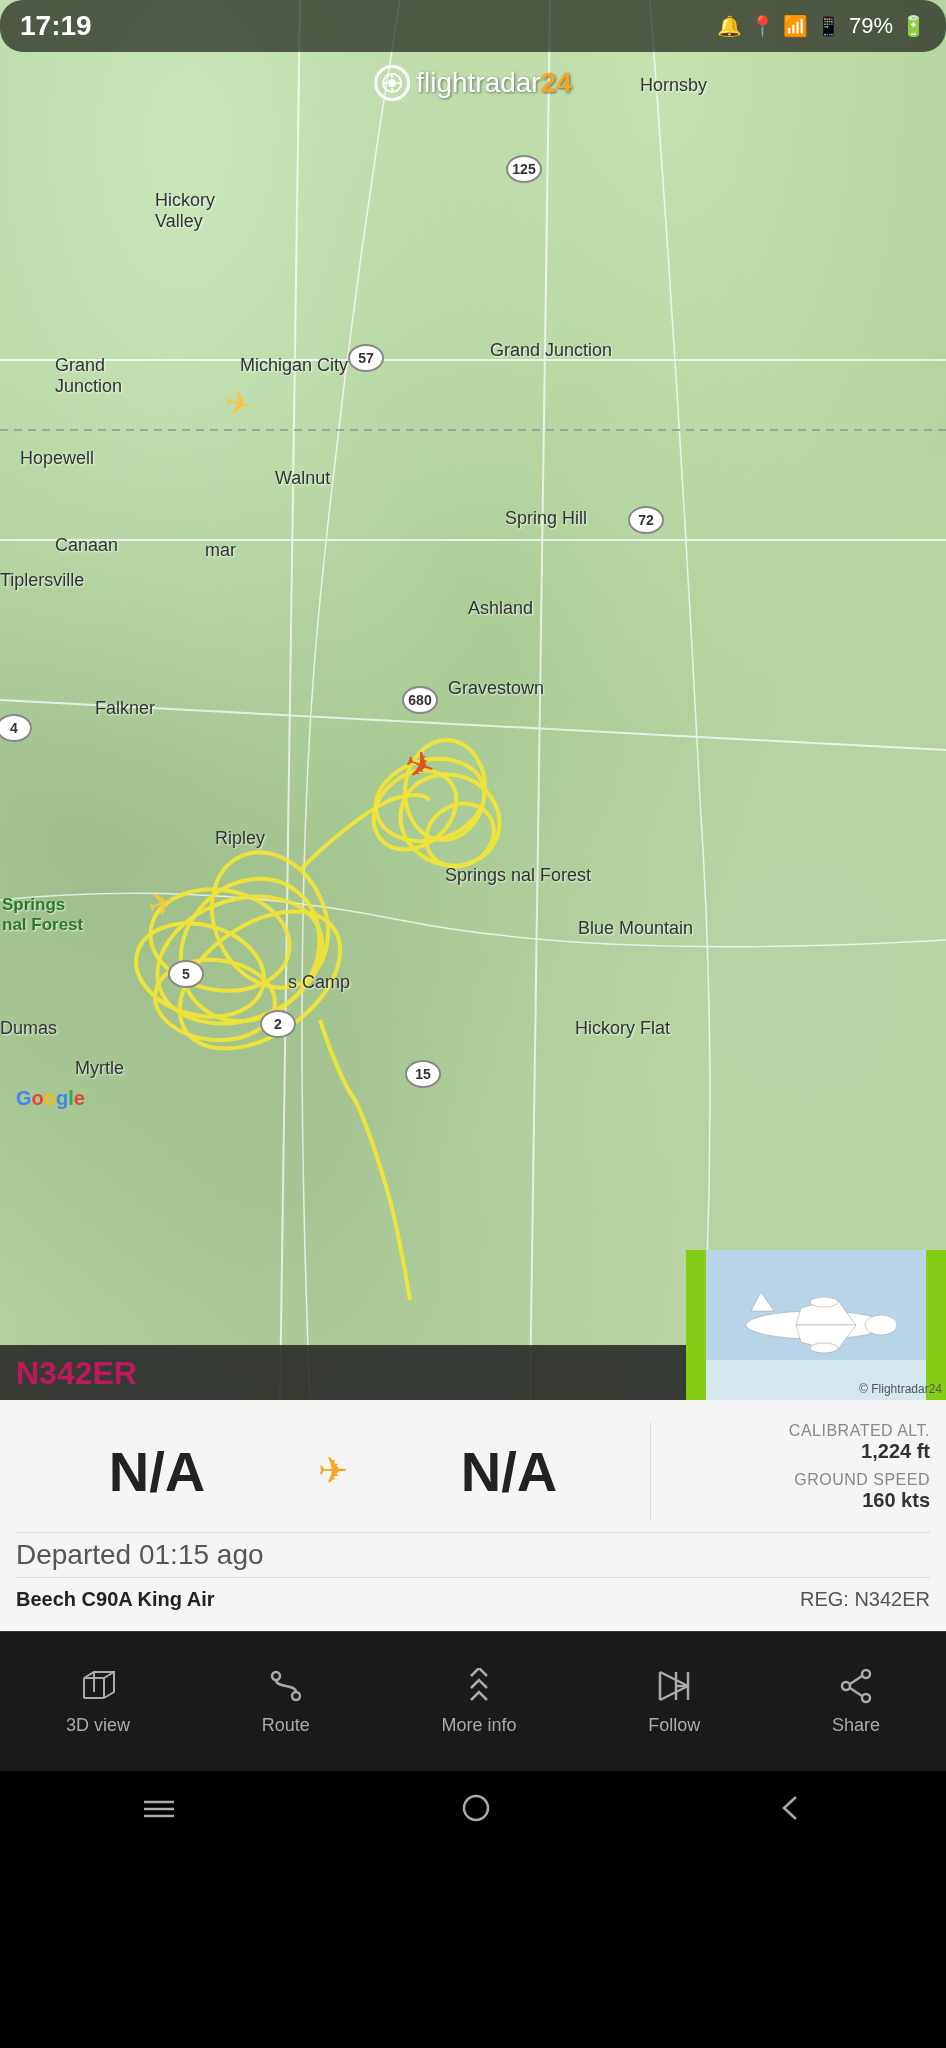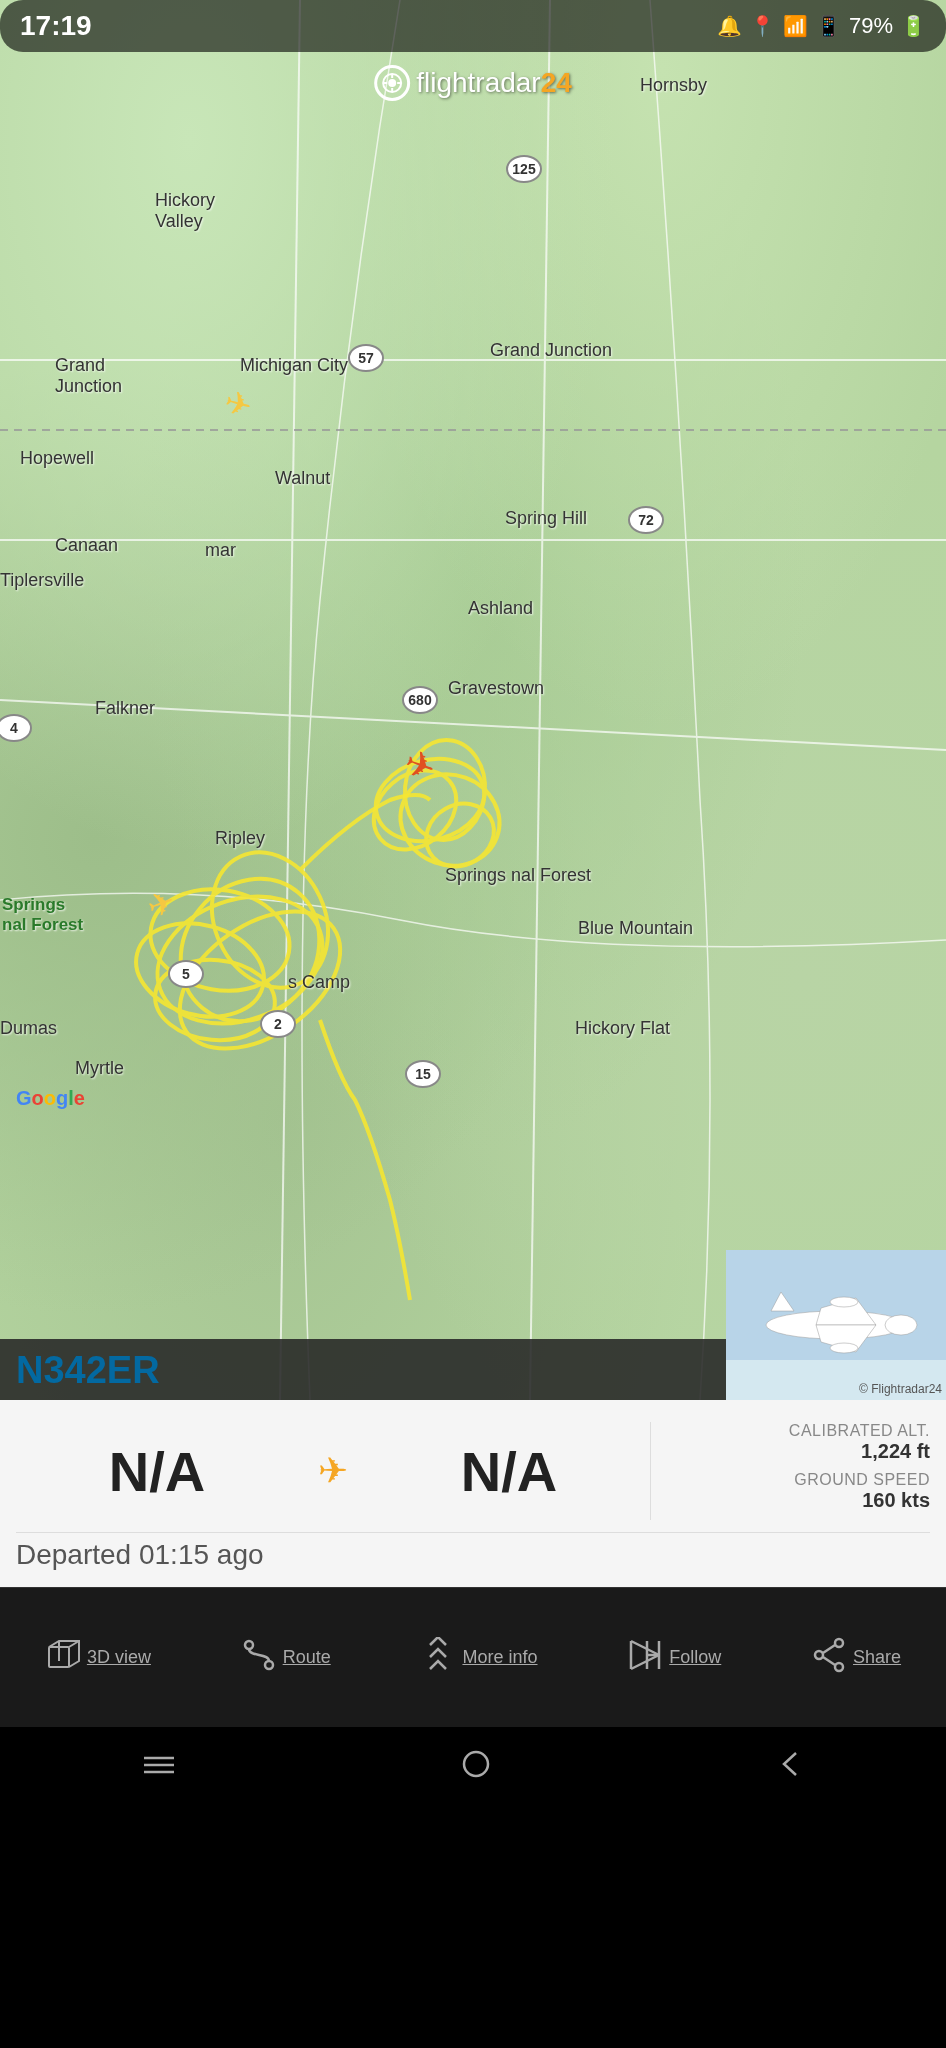--- a/index.html
+++ b/index.html
@@ -162,21 +162,21 @@
     .g-blue { color: #4285F4; }
     .g-red { color: #EA4335; }
     .g-yellow { color: #FBBC05; }
     .g-green { color: #34A853; }
 
     
     #aircraft-thumbnail {
       position: absolute;
       right: 0;
       bottom: 0;
-      width: 220px;
+      width: 260px;
       height: 150px;
       background: #84cc16;
       z-index: 40;
       overflow: hidden;
       display: flex;
       align-items: center;
       justify-content: center;
     }
     #aircraft-copyright {
       position: absolute;
@@ -260,28 +260,27 @@
       background: #1a1a1a;
       width: 946px;
       height: 140px;
       display: flex;
       align-items: center;
       justify-content: space-around;
       border-top: 1px solid #333;
     }
     .nav-item {
       display: flex;
-      flex-direction: row;
+      flex-direction: column;
       align-items: center;
       gap: 6px;
       color: #aaa;
       font-size: 18px;
       cursor: pointer;
       padding: 10px 16px;
-      text-decoration: underline;
     }
     .nav-icon {
       font-size: 32px;
       line-height: 1;
     }
 
     
     #sys-nav {
       background: #000;
       width: 946px;
@@ -451,21 +450,21 @@
 
         <ellipse cx="118" cy="52" rx="14" ry="5"></ellipse>
         <ellipse cx="118" cy="98" rx="14" ry="5"></ellipse>
       </g>
     </svg>
     <div id="aircraft-copyright">© Flightradar24</div>
   </div>
 
   <div id="info-panel" style="position:absolute;bottom:0;left:0;width:726px;background:rgba(38,38,38,0.88);padding:10px 16px 8px">
     <div id="callsign-line">
-      <span id="callsign" style="font-size:38px;font-weight:bold;color:#0369a1;">N342ER</span>
+      <span id="callsign" style="font-size:32px;font-weight:bold;color:#be185d;">N342ER</span>
     </div>
   </div>
 
 </div>
 
 <div id="flight-data">
 
   <div id="route-row">
     <div style="flex:1;text-align:center">
       <div id="dep-code">N/A</div>
@@ -481,20 +480,24 @@
       <div class="stat-value">1,224 ft</div>
       <div class="stat-label">GROUND SPEED</div>
       <div class="stat-value">160 kts</div>
     </div>
   </div>
 
   <div id="departed-row">
     <span>Departed 01:15 ago</span>
   </div>
 
+  <div id="aircraft-type-row">
+    <span id="aircraft-type">Beech C90A King Air</span>
+    <span id="reg-number">REG: N342ER</span>
+  </div>
 
 </div>
 
 <div id="bottom-nav">
 
   <div class="nav-item">
     <div class="nav-icon">
       <svg width="36" height="36" viewBox="0 0 36 36" fill="none" stroke="#aaa" stroke-width="2">
         <rect x="4" y="10" width="20" height="20" rx="1"></rect>
         <path d="M4 10 L14 4 L34 4 L34 24 L24 30"></path>

